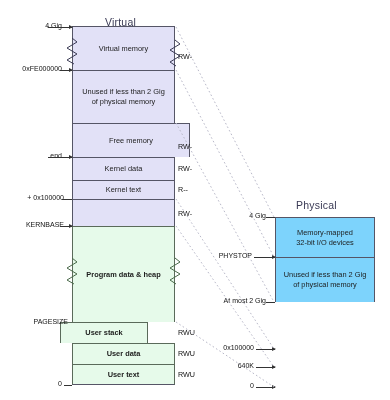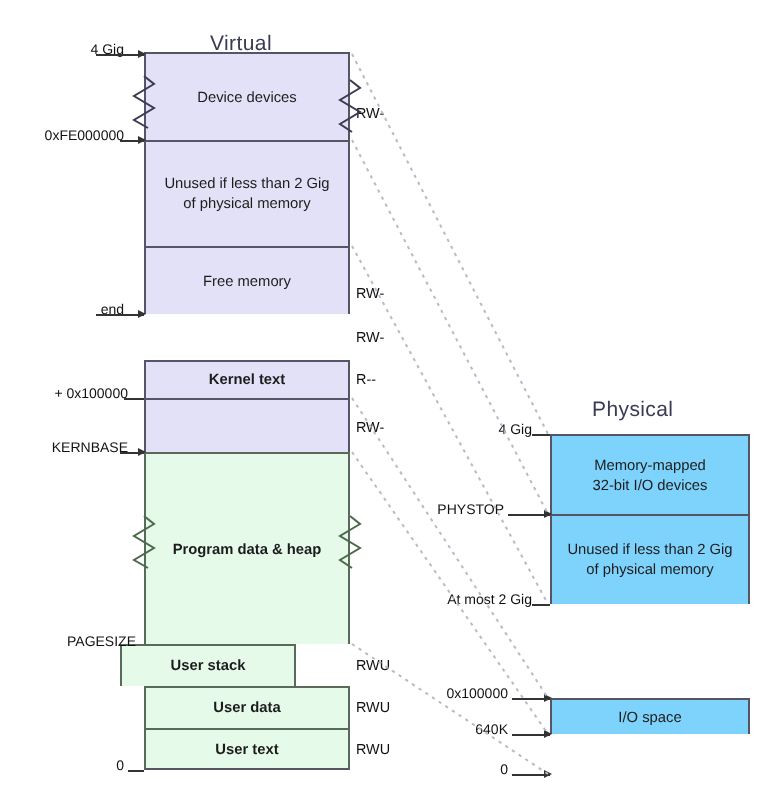--- a/index.html
+++ b/index.html
@@ -75,29 +75,30 @@
 </style>
 </head>
 <body>
 
 <div id="stage">
 
   <div class="title" style="left:105px;top:16px;">Virtual</div>
 
   <div class="title" style="left:296px;top:199px;">Physical</div>
 
-  <div class="blk v" style="left:72px;top:26px;width:103px;height:44px;">Device devices</div>
+  <div class="blk v" style="left:72px;top:26px;width:103px;height:44px;">Virtual memory</div>
 
   <div class="blk v" style="left:72px;top:70px;width:103px;height:53px;">Unused if less than 2 Gig
 of physical memory</div>
 
-  <div class="blk v" style="left:72px;top:123px;width:103px;height:34px;text-align:right;">Free memory</div>
+  <div class="blk v" style="left:72px;top:123px;width:118px;height:34px;text-align:right;">Free memory</div>
 
+  <div class="blk v" style="left:72px;top:157px;width:103px;height:23px;">Kernel data</div>
 
-  <div class="blk v" style="left:72px;top:180px;width:103px;height:19px;font-weight:bold;">Kernel text</div>
+  <div class="blk v" style="left:72px;top:180px;width:103px;height:19px;">Kernel text</div>
 
   <div class="blk v" style="left:72px;top:199px;width:103px;height:27px;"></div>
 
   <div class="blk g" style="left:72px;top:226px;width:103px;height:96px;">Program data &amp; heap</div>
 
   <div class="blk g" style="left:60px;top:322px;width:88px;height:21px;">User stack</div>
 
   <div class="blk g" style="left:72px;top:343px;width:103px;height:21px;">User data</div>
 
   <div class="blk g last" style="left:72px;top:364px;width:103px;height:21px;">User text</div>
@@ -131,21 +132,20 @@
   <div class="perm" style="left:178px;top:349px;">RWU</div>
   <div class="perm" style="left:178px;top:370px;">RWU</div>
 
   <div class="blk p" style="left:275px;top:217px;width:100px;height:40px;">Memory-mapped
 32-bit I/O devices</div>
 
   <div class="blk p" style="left:275px;top:257px;width:100px;height:45px;">Unused if less than 2 Gig
 of physical memory</div>
 
 
-  <div class="blk p" style="left:275px;top:349px;width:100px;height:18px;">I/O space</div>
 
 
   <div class="lbl" style="left:218px;top:212px;width:48px;">4 Gig</div>
   <div class="tick noarrow" style="left:266px;top:217px;width:9px;"></div>
 
   <div class="lbl" style="left:206px;top:252px;width:46px;">PHYSTOP</div>
   <div class="tick" style="left:254px;top:257px;width:21px;"></div>
 
   <div class="lbl" style="left:210px;top:297px;width:56px;">At most 2 Gig</div>
   <div class="tick noarrow" style="left:266px;top:302px;width:9px;"></div>

